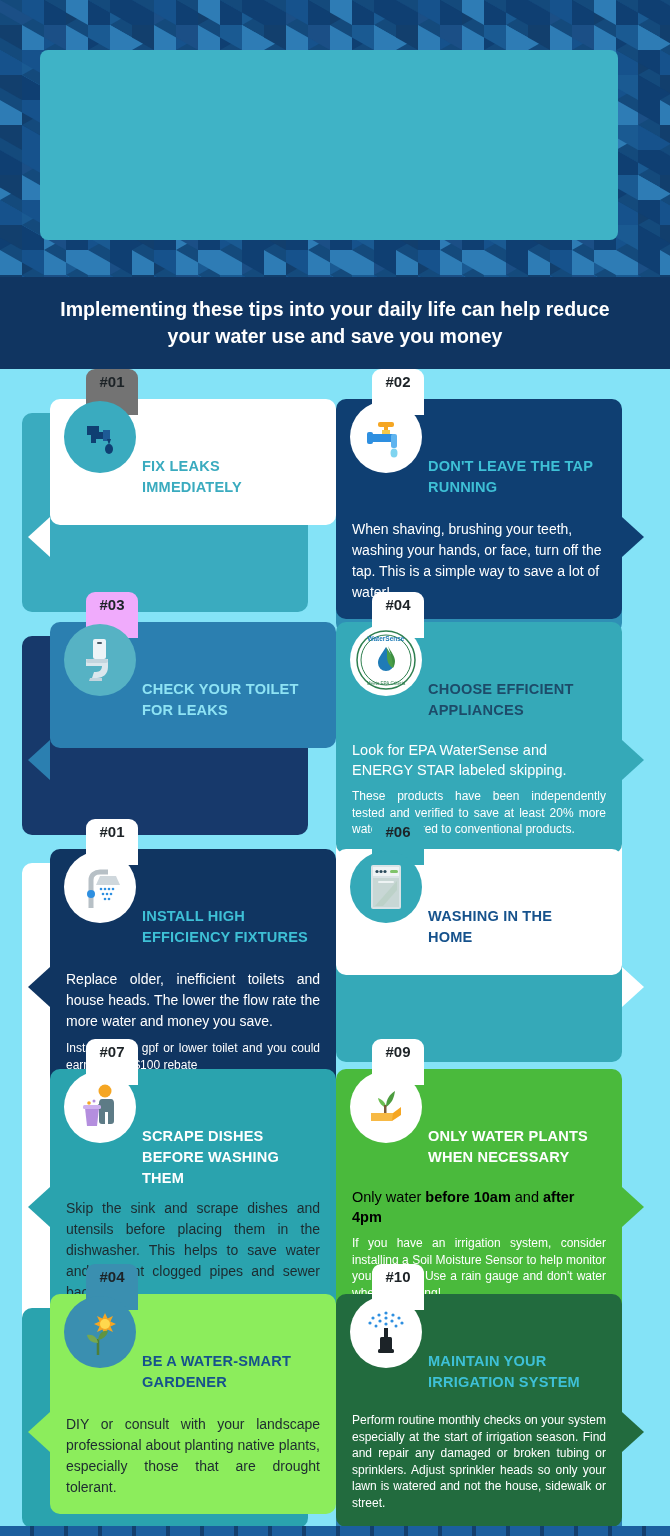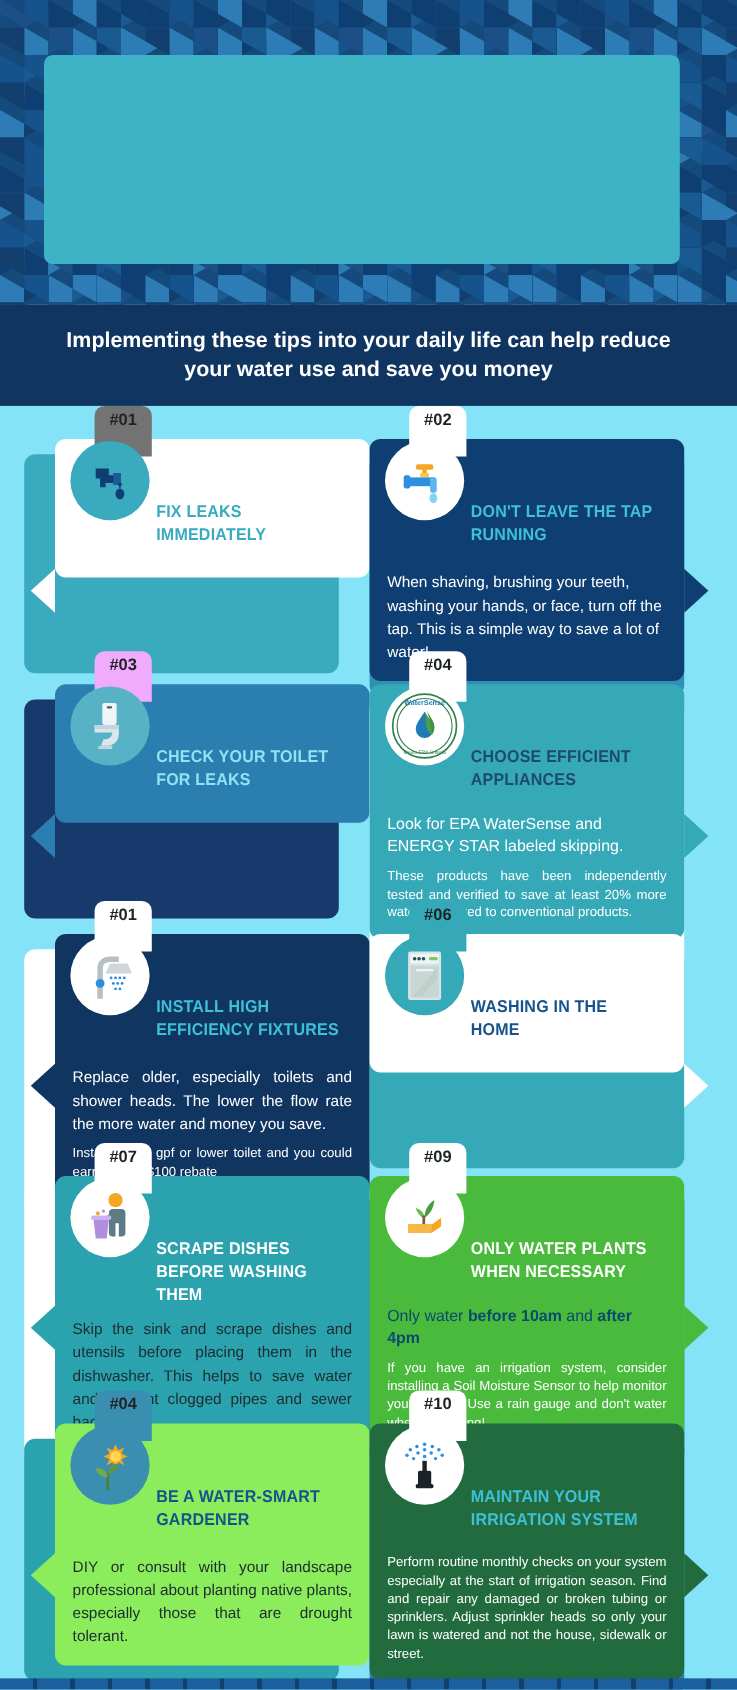--- a/index.html
+++ b/index.html
@@ -1226,21 +1226,21 @@
                   <circle cx="35" cy="27" r="1.3"></circle>
                   <circle cx="25" cy="32" r="1.3"></circle>
                   <circle cx="29" cy="32" r="1.3"></circle>
                   <circle cx="33" cy="32" r="1.3"></circle>
                   <circle cx="27" cy="37" r="1.3"></circle>
                   <circle cx="31" cy="37" r="1.3"></circle>
                 </g>
               </svg>
             </div>
             <div class="ctitle" style="color:#3ec0d6">INSTALL HIGH EFFICIENCY FIXTURES</div>
-            <div class="cbody just" style="color:#ffffff">Replace older, especially toilets and shower heads. The lower the flow rate the more water and money you save.</div>
+            <div class="cbody just" style="color:#ffffff">Replace older, inefficient toilets and house heads. The lower the flow rate the more water and money you save.</div>
             <div class="cnote just" style="color:#ffffff">Install a 1.28 gpf or lower toilet and you could earn up to a $100 rebate</div>
           </div>
         </div>
         <div class="cardwrap right" style="height: 199px;">
           <div class="shadowcard" style="background: rgb(53, 169, 184); left: 0px; height: 199px;"></div>
           <div class="card" style="background:#ffffff">
             <span class="notch r" style="color:#ffffff"></span>
             <div class="badge" style="background:#35a9b8">#06</div>
             <div class="iconcirc" style="background:#35a9b8">
               <svg width="38" height="50" viewBox="0 0 38 50">
@@ -1288,21 +1288,21 @@
             <div class="iconcirc" style="background:#ffffff">
               <svg width="46" height="44" viewBox="0 0 46 44">
                 <path d="M23 22c0-8 4-13 9-16-1 7-3 12-9 16z" fill="#4c9c3f"></path>
                 <path d="M23 23c-4-2-7-5-8-10 5 2 8 5 8 10z" fill="#6cbe52"></path>
                 <rect x="21" y="20" width="2.5" height="10" fill="#7a5a3a"></rect>
                 <path d="M8 28h22l8-6v8l-9 6H8z" fill="#f5a623"></path>
                 <path d="M8 28h22l-1 8H8z" fill="#f7b945"></path>
               </svg>
             </div>
             <div class="ctitle" style="color:#ffffff">ONLY WATER PLANTS WHEN NECESSARY</div>
-            <div class="clead" style="color:#0c4a6e">Only water <b>before 10am</b> and <b>after 4pm</b></div>
+            <div class="clead" style="color:#000000">Only water <b>before 10am</b> and <b>after 4pm</b></div>
             <div class="cnote just" style="color:#ffffff">If you have an irrigation system, consider installing a Soil Moisture Sensor to help monitor your system. Use a rain gauge and don't water when it's raining!</div>
           </div>
         </div>
       </div>
       <div class="row" style="position:absolute;top:925px;left:0;width:670px;height:0">
         <div class="cardwrap left" style="height: 220px;">
           <div class="shadowcard" style="background: rgb(42, 163, 174); left: -14px; height: 220px;"></div>
           <div class="card" style="background:#8ced5c">
             <span class="notch l" style="color:#8ced5c"></span>
             <div class="badge" style="background:#3a8fb0">#04</div>

